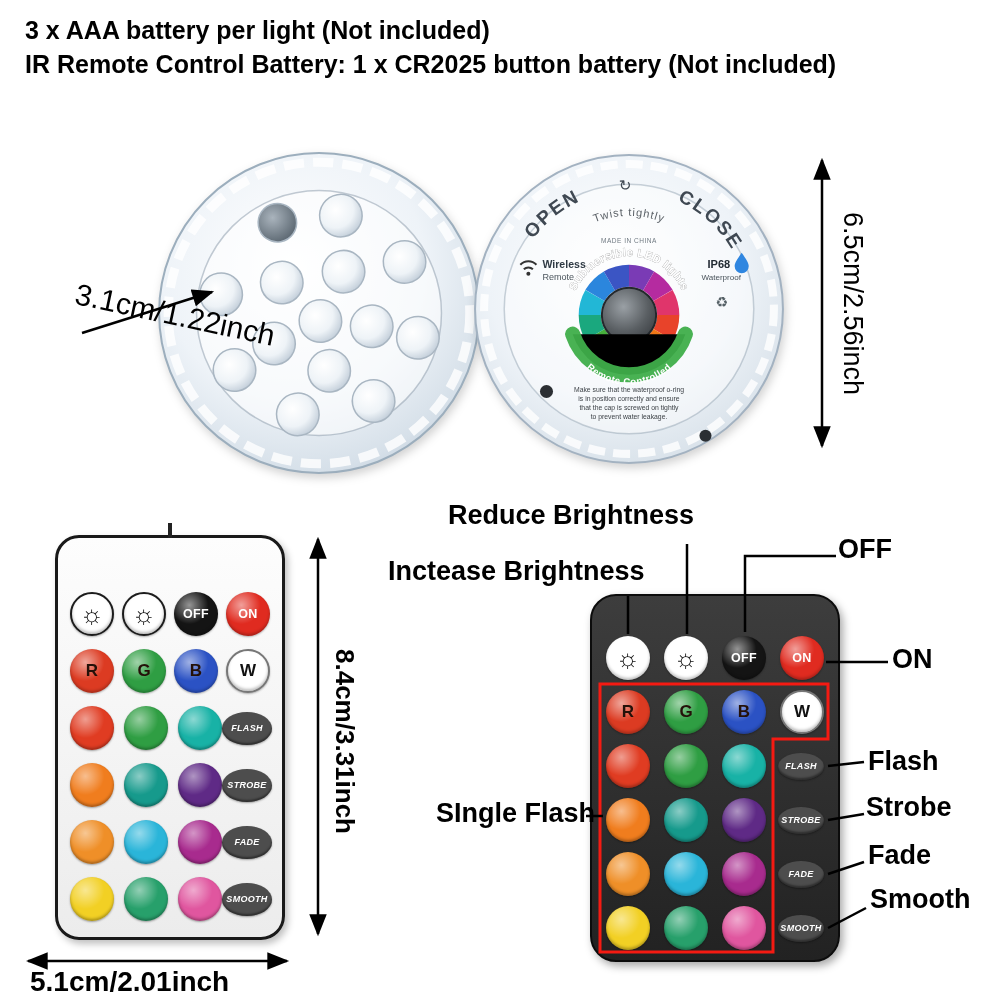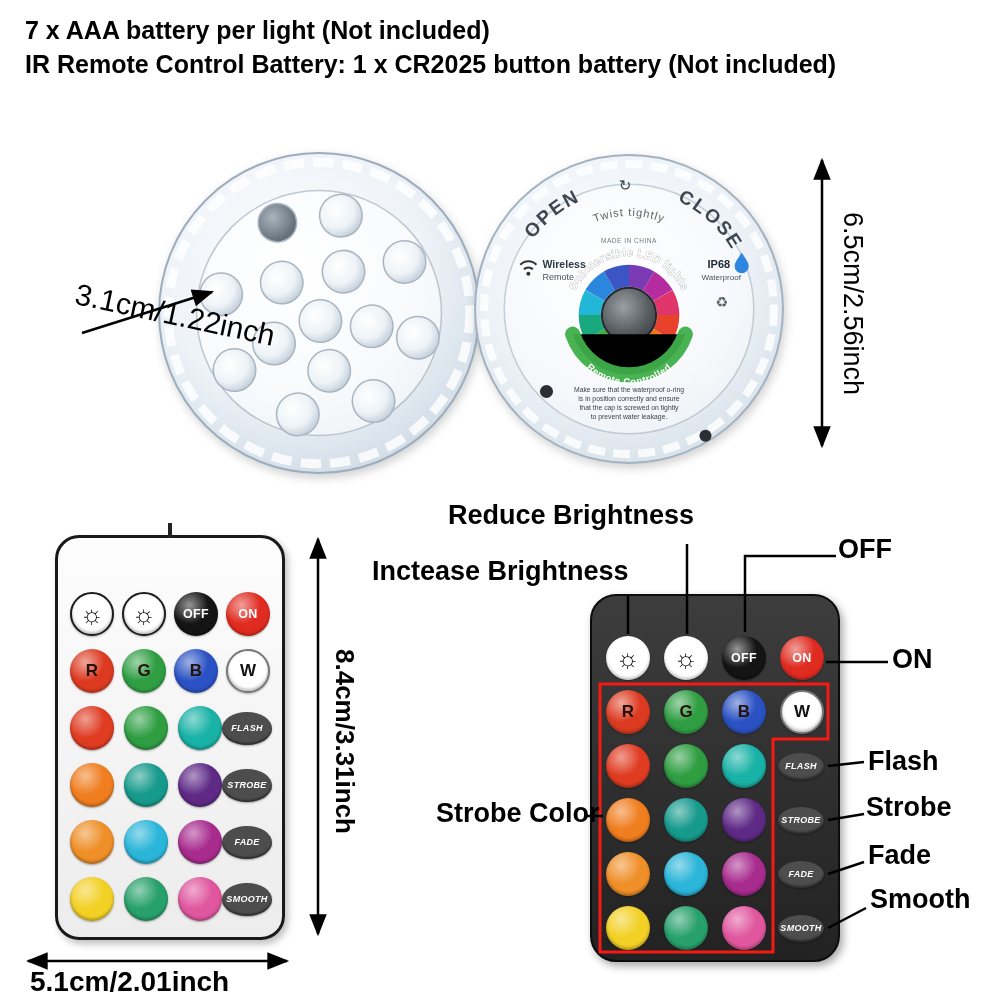--- a/index.html
+++ b/index.html
@@ -29,21 +29,21 @@
   .recycle { font-size:14px; fill:#556066; }
 
   .dim-text { position:absolute; color:#000; white-space:nowrap; }
   #dim-diam    { left:30px;  top:298px; width:290px; font-size:30px; text-align:center; transform:rotate(12deg); }
   #dim-height  { left:756px; top:288px; width:192px; font-size:27px; text-align:center; transform:rotate(90deg); }
   #dim-rheight { left:248px; top:726px; width:192px; font-size:26px; font-weight:bold; text-align:center; transform:rotate(90deg); }
   #dim-rwidth  { left:30px;  top:966px; font-size:28px; font-weight:bold;text-align:right; }
 
   .ann { position:absolute; font-weight:bold; font-size:27px; color:#000; white-space:nowrap; }
   #ann-reduce   { left:448px; top:500px;text-align:center; }
-  #ann-increase { left:372px; top:556px; }
+  #ann-increase { left:388px; top:556px; }
   #ann-off      { left:838px; top:534px; }
   #ann-on       { left:892px; top:644px; }
   #ann-single   { left:436px; top:798px; }
   #ann-flash    { left:868px; top:746px; }
   #ann-strobe   { left:866px; top:792px; }
   #ann-fade     { left:868px; top:840px; }
   #ann-smooth   { left:870px; top:884px; }
 
   .remote { position:absolute; }
   .remote-white { left:55px; top:535px; width:230px; height:405px;
@@ -84,21 +84,21 @@
   .remote-dark .mode-btn { width:46px; height:27px; }
   .mode-btn span { color:#fff; font-weight:bold; font-style:italic; font-size:9px; letter-spacing:0.3px; }
 
   .redbox-svg { position:absolute; left:-2px; top:-2px; width:250px; height:368px; pointer-events:none; }
 
   #overlay { position:absolute; left:0; top:0; width:1000px; height:1000px; pointer-events:none; }
 </style>
 </head>
 <body>
 
-<div class="header-line" id="hl1">7 x AAA battery per light (Not included)</div>
+<div class="header-line" id="hl1">3 x AAA battery per light (Not included)</div>
 <div class="header-line" id="hl2">IR Remote Control Battery: 1 x CR2025 button battery (Not included)</div>
 
 <div class="light light-left">
   <svg viewBox="0 0 330 330" width="334" height="334">
     <defs>
       <radialGradient id="g1" cx="42%" cy="36%" r="75%">
         <stop offset="0%" stop-color="#ffffff"></stop>
           <stop offset="55%" stop-color="#eef3f8"></stop>
         <stop offset="85%" stop-color="#d6e0e9"></stop>
           <stop offset="100%" stop-color="#bcc9d6"></stop>
@@ -352,21 +352,21 @@
   </div>
   <svg class="redbox-svg">
     <path d="M10,90 H238 V145 H183 V358 H10 Z" fill="none" stroke-width="3" stroke="#f51a12"></path>
   </svg>
 </div>
 
 <div class="ann" id="ann-reduce">Reduce Brightness</div>
 <div class="ann" id="ann-increase">Inctease Brightness</div>
 <div class="ann" id="ann-off">OFF</div>
 <div class="ann" id="ann-on">ON</div>
-<div class="ann" id="ann-single">Strobe Color</div>
+<div class="ann" id="ann-single">SIngle Flash</div>
 <div class="ann" id="ann-flash">Flash</div>
 <div class="ann" id="ann-strobe">Strobe</div>
 <div class="ann" id="ann-fade">Fade</div>
 <div class="ann" id="ann-smooth">Smooth</div>
 
 <svg id="overlay">
   <defs>
     <marker id="ah" viewBox="0 0 10 8" refX="9" refY="4" markerWidth="9" markerHeight="7" orient="auto-start-reverse">
       <path d="M0,0 L10,4 L0,8 z" fill="#000"></path>
     </marker>

